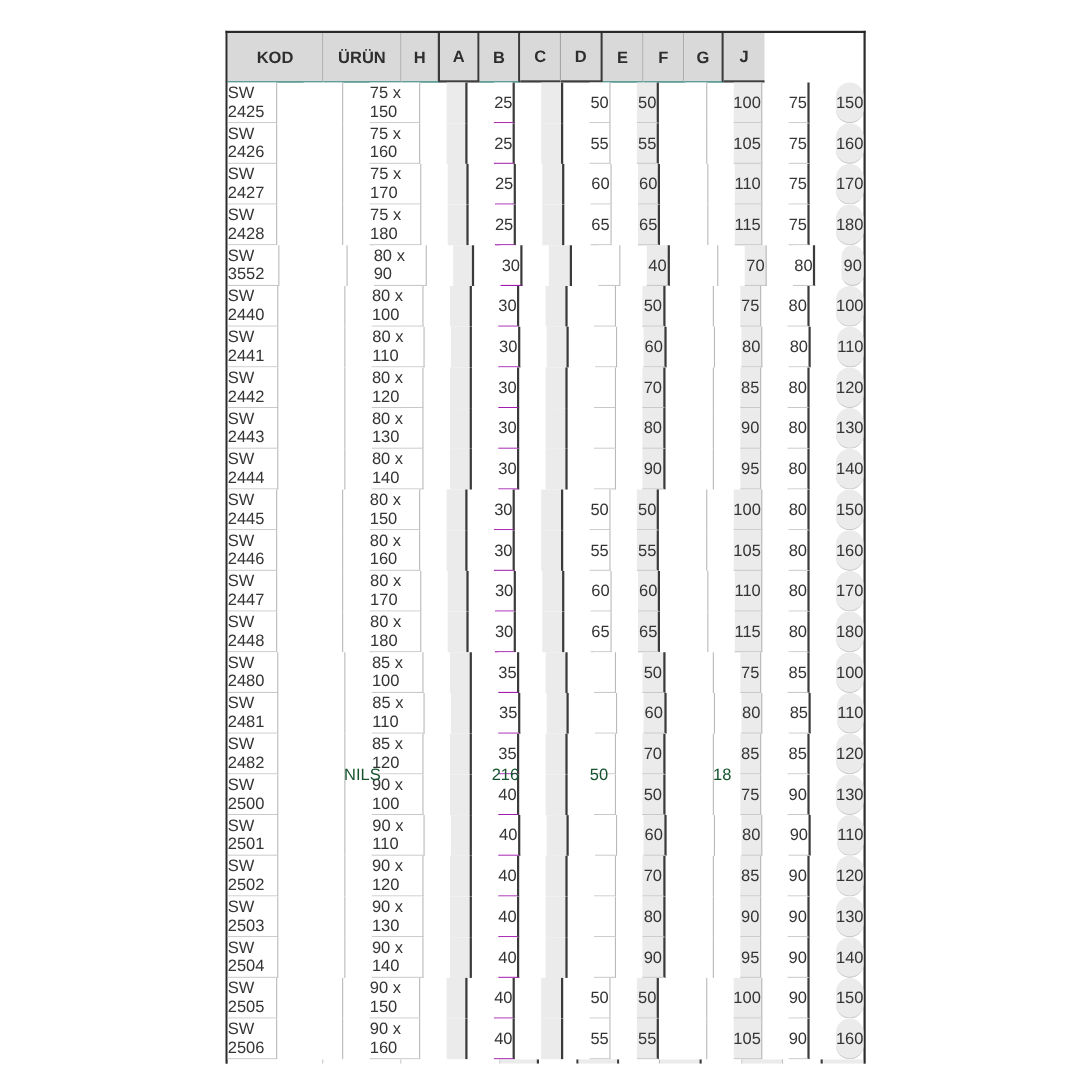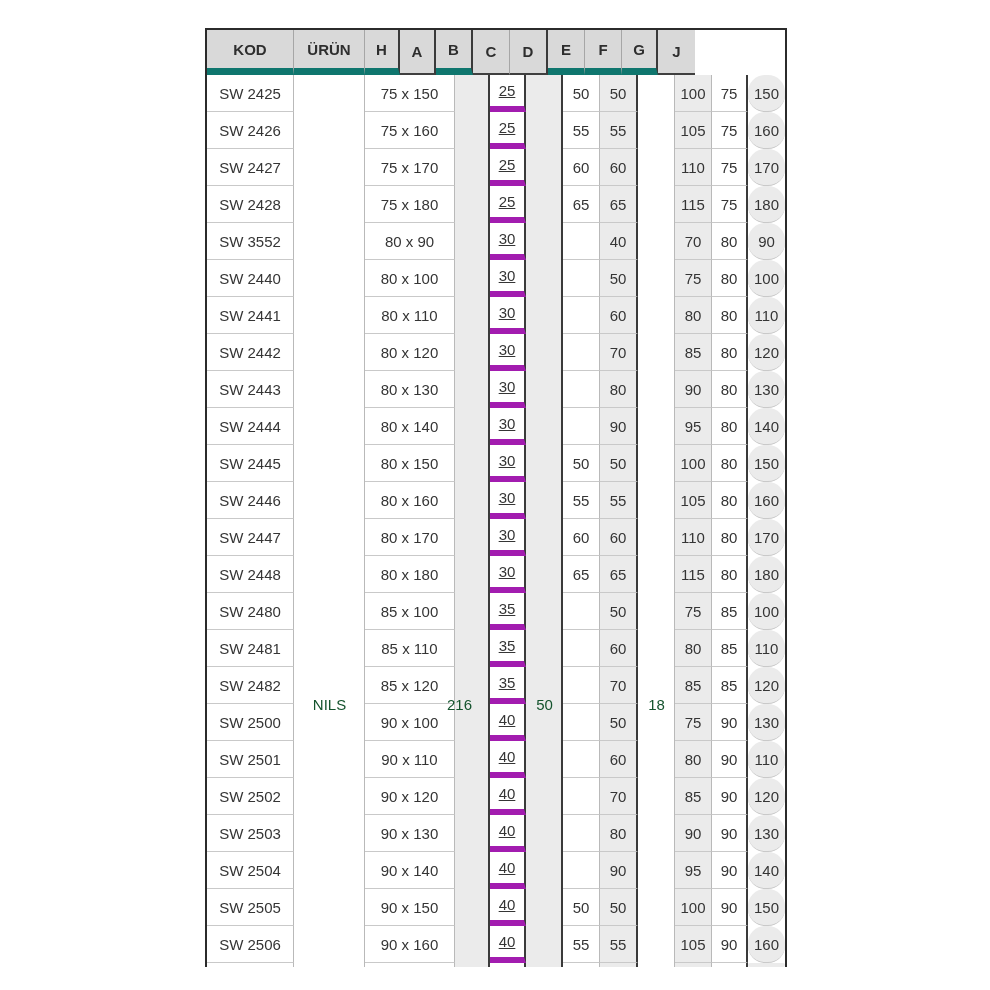--- a/index.html
+++ b/index.html
@@ -5,35 +5,35 @@
   * { margin:0; padding:0; box-sizing:border-box; }
   html,body { width:990px; height:990px; background:#ffffff;
     font-family:"Liberation Sans", sans-serif; position:relative; overflow:hidden; }
 
   .catalog-table { position:absolute; left:205px; top:28px; width:582px;
     border:2px solid #2b2b2b; border-bottom:none; background:#fff; }
 
   .header-row { display:flex; height:45px; }
   .hc { background:#d9d9d9; display:flex; align-items:center; justify-content:center;
     font-weight:bold; font-size:15px; color:#2e2e2e;
-    border-right:1px solid #a6a6a6; border-bottom:7px solid #0f766e; }
+    border-right:1px solid #a6a6a6; border-bottom:1px solid #0f766e; }
   .hc.dark-r { border-right:2px solid #3a3a3a; }
   .hc.dark-b { border-bottom:2px solid #3f3f3f; }
   .hc.no-r { border-right:none; }
 
   .body { position:relative; }
-  .row { display:flex; height:37px; }
+  .row { display:flex; height:37px;gap:24px; }
   .c { display:flex; align-items:center; justify-content:center;
     font-size:15px; color:#353535; background:#fff;
     border-right:1px solid #b9b9b9; border-bottom:1px solid #c9c9c9; }
   .c.tint { background:#ebebeb; }
   .c.sp { border-bottom:none; }
   .c.dark-r { border-right:2px solid #3a3a3a; }
   .c.no-r { border-right:none;border-radius:17px; }
-  .c.a-sep { border-bottom:6px solid #a21caf;text-decoration:underline; }
+  .c.a-sep { border-bottom:1px solid #a21caf; }
 
   .col-kod{width:87px} .col-urun{width:71px} .col-olcu{width:90px}
   .col-h{width:35px} .col-a{width:36px} .col-b{width:37px}
   .col-c{width:37px} .col-d{width:38px} .col-e{width:37px}
   .col-f{width:37px} .col-g{width:36px} .col-j{width:37px}
 
   .merged { position:absolute; top:616px; height:26px;
     display:flex; align-items:center; justify-content:center;
     font-size:15px; color:#14532d; }
   .m-urun{left:87px;width:71px} .m-h{left:235px;width:35px}

